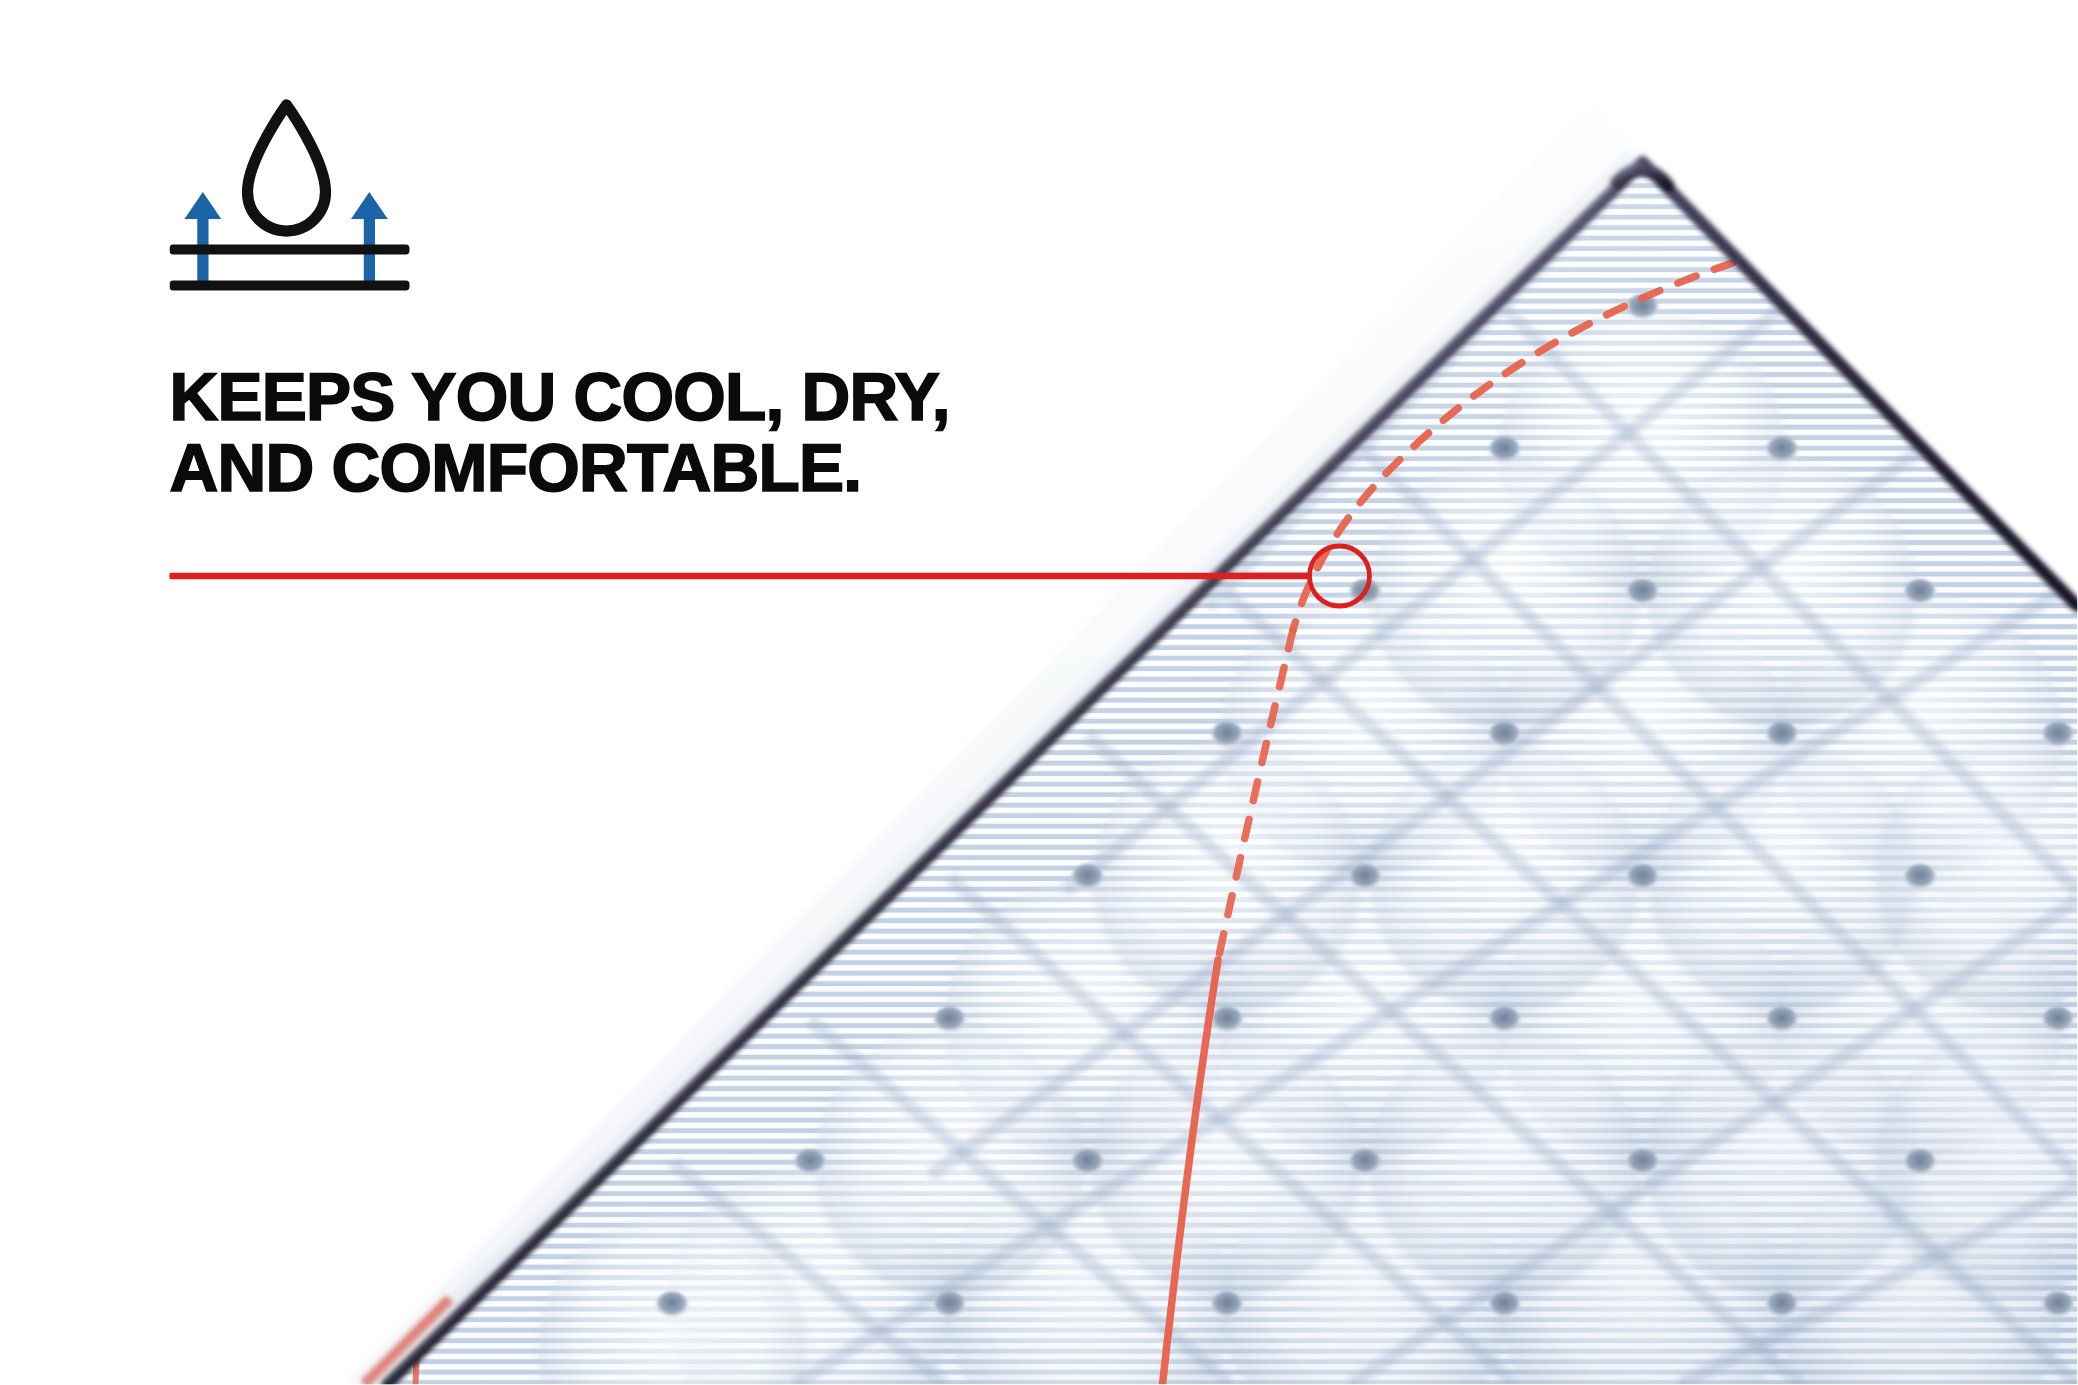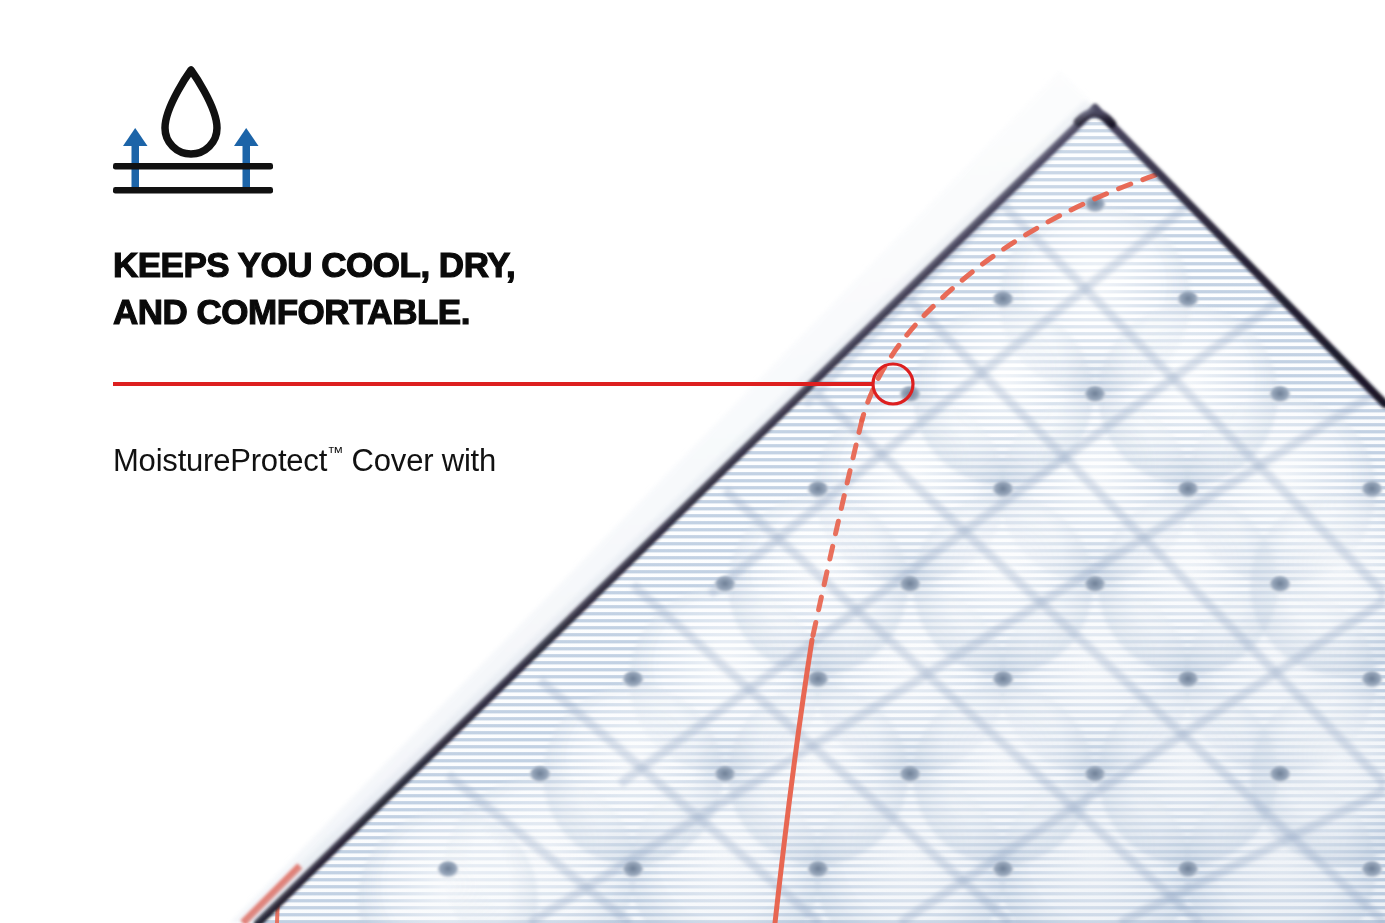--- a/index.html
+++ b/index.html
@@ -50,21 +50,21 @@
 
   #headline {
     margin: 0;
     padding: 0;
     position: absolute;
     left: 0;
     top: 183px;
     width: 640px;
     font-family: "Liberation Sans", sans-serif;
     font-weight: 700;
-    font-size: 35px;
+    font-size: 45px;
     line-height: 47px;
     letter-spacing: -0.5px;
     color: #0a0a0a;
     text-transform: uppercase;
     -webkit-text-stroke: 1.15px #0a0a0a;
   }
   #headline .hl-line { display: block; white-space: nowrap; }
 
   #body-copy {
     position: absolute;
@@ -292,21 +292,20 @@
       <rect x="0" y="105" width="160" height="6.6" rx="2.4" fill="#111111"></rect>
       <rect x="0" y="129" width="160" height="6.6" rx="2.4" fill="#111111"></rect>
     </svg>
 
     <h1 id="headline">
       <span class="hl-line">KEEPS YOU COOL, DRY,</span>
       <span class="hl-line">AND COMFORTABLE.</span>
     </h1>
 
     <p id="body-copy">
-      <span class="bc-line"><span>MoistureProtect</span><sup>™</sup><span> Cover with</span></span>
     </p>
   </div>
 
   <div id="callout-overlay">
     <svg id="callout-svg" viewBox="0 0 1385 923">
       <line x1="113" y1="384" x2="874" y2="384" stroke="#dd1f1f" stroke-width="4.2" stroke-linecap="butt"></line>
       <circle cx="893" cy="384" r="20" fill="none" stroke="#dd1f1f" stroke-width="3.2"></circle>
     </svg>
   </div>
 

